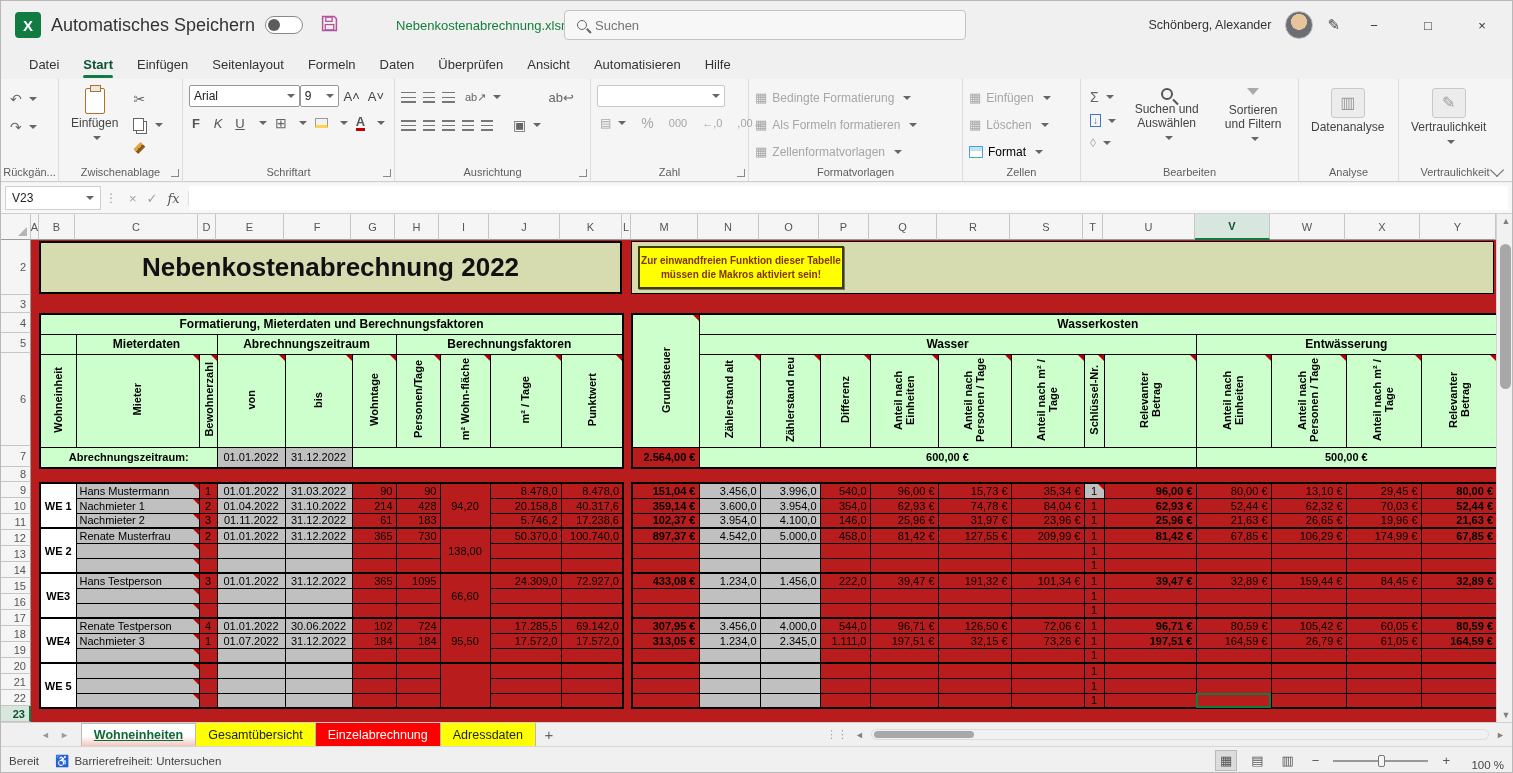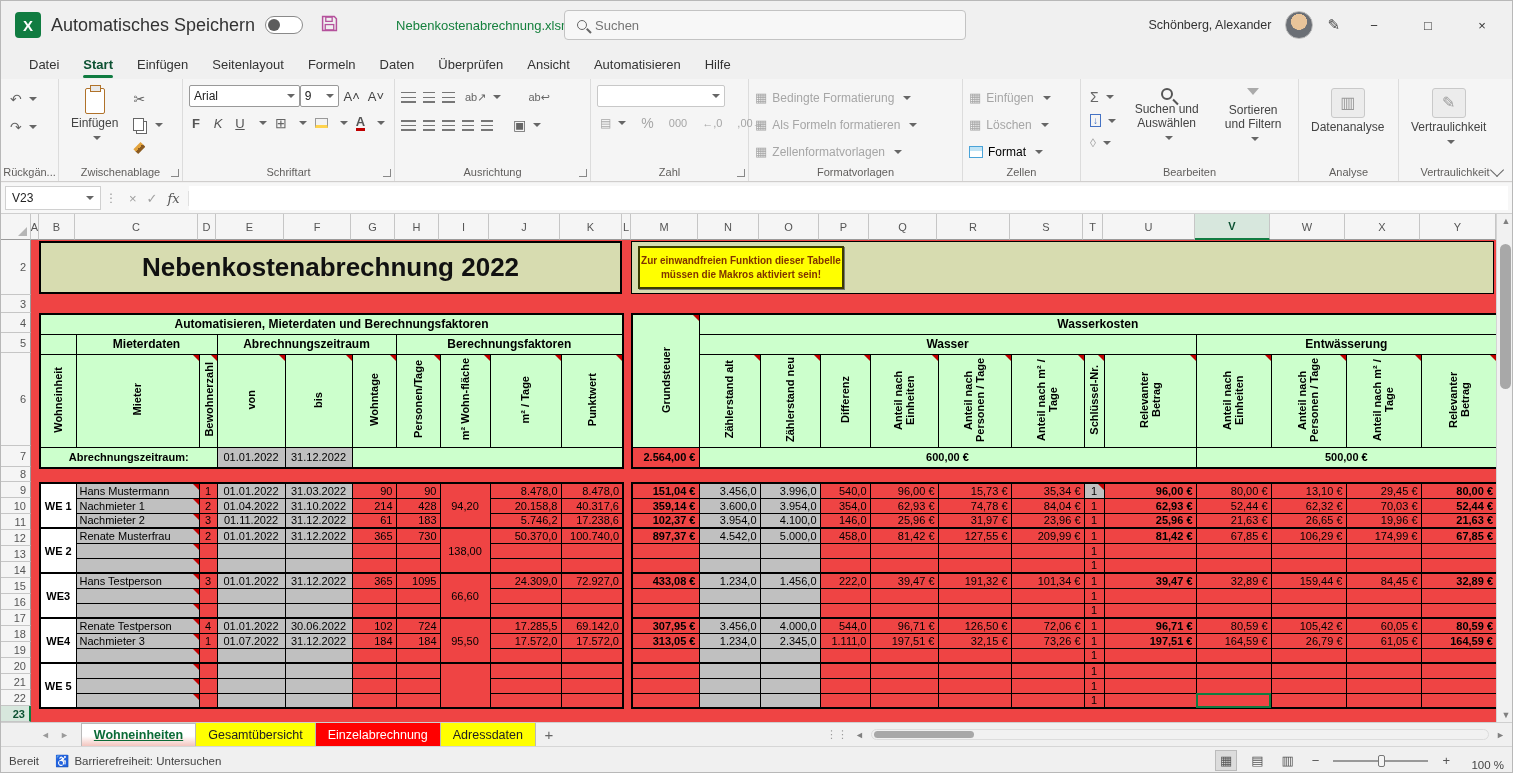--- a/index.html
+++ b/index.html
@@ -87,21 +87,21 @@
   
   .sheet { position:absolute; left:0; top:213px; width:1513px; height:508px; background:#fff; }
   .corner { position:absolute; left:0; top:0; width:30px; height:26px; background:#f5f5f5; border-right:1px solid #c6c6c6; border-bottom:1px solid #9a9a9a; }
   .corner::after { content:""; position:absolute; right:3px; bottom:3px; border-left:9px solid transparent; border-bottom:9px solid #b5b5b5; }
   .colheads { position:absolute; left:30px; top:0; height:26px; display:flex; }
   .colhead { height:26px; border-right:1px solid #c6c6c6; border-bottom:1px solid #9a9a9a; background:#f5f5f5; font-size:11px; color:#555; display:flex; align-items:center; justify-content:center; }
   .colhead.on { background:#d7e7dd; color:#0c5132; border-bottom:2px solid #107c41; font-weight:bold; }
   .rowheads { position:absolute; left:0; top:26px; width:30px; }
   .rowhead { width:30px; border-bottom:1px solid #c6c6c6; border-right:1px solid #9a9a9a; background:#f5f5f5; font-size:11px; color:#555; display:flex; align-items:center; justify-content:flex-end; padding-right:4px; }
   .rowhead.on { background:#d7e7dd; color:#0c5132; border-right:2px solid #107c41; font-weight:bold; }
-  .canvas { position:absolute; left:30px; top:26px; width:1465px; height:482px; background:#ef4444; overflow:hidden; }
+  .canvas { position:absolute; left:30px; top:26px; width:1465px; height:482px; background:#b91c1c; overflow:hidden; }
 
   .titlebox { position:absolute; left:8px; top:1px; width:583px; height:53px; background:#d7dcb0; border:2px solid #000; display:flex; align-items:center; justify-content:center; font-size:26px; font-weight:bold; color:#111; }
   .rightolive { position:absolute; left:600px; top:1px; width:863px; height:53px; background:#d7dcb0; border:1px solid #000; }
   .macronote { position:absolute; left:6px; top:4px; width:206px; height:43px; background:#ffff00; border:2px solid #3d3d00; box-shadow:1px 1px 0 #777; display:flex; align-items:center; justify-content:center; text-align:center; font-size:10px; font-weight:bold; color:#7f3300; white-space:pre-line; line-height:1.35; }
 
   table.xl { border-collapse:collapse; table-layout:fixed; position:absolute; font-size:11px; color:#000; }
   table.xl td { border:1px solid #000; overflow:hidden; white-space:nowrap; padding:0 3px; height:15px; }
   table.hdr { border:2px solid #000; }
   table.dat { border:2px solid #000; }
   td.gn { background:#ccffcc; }
@@ -283,21 +283,21 @@
       <div class="colstack" style="width:100%;">
         <div class="alrow">
           <span class="bars"></span>
           <span class="bars c"></span>
           <span class="bars r"></span>
           <span class="rbtn">
               <span class="glyph" style="font-size:11px;">ab↗</span>
               <span class="dda"></span>
             </span>
           <span class="rbtn" style="margin-left:14px;">
-              <span class="glyph" style="font-size:11px;">ab↩</span>
+              <span class="glyph" style="font-size:13px;margin-left:20px;">ab↩</span>
             </span>
         </div>
         <div class="alrow">
           <span class="bars"></span>
           <span class="bars c"></span>
           <span class="bars r"></span>
           <span class="bars" style="width:12px;"></span>
           <span class="bars" style="width:12px;"></span>
           <span class="rbtn" style="margin-left:10px;">
               <span class="glyph">▣</span>
@@ -502,21 +502,21 @@
             <col style="width: 68px;">
             <col style="width: 67px;">
             <col style="width: 44px;">
             <col style="width: 44px;">
             <col style="width: 50px;">
             <col style="width: 71px;">
             <col style="width: 62px;">
           </colgroup>
         <tbody>
           <tr style="height:20px;">
-            <td class="gn grouphead" colspan="10">Automatisieren, Mieterdaten und Berechnungsfaktoren</td>
+            <td class="gn grouphead" colspan="10">Formatierung, Mieterdaten und Berechnungsfaktoren</td>
           </tr>
           <tr style="height:20px;">
             <td class="gn"></td>
             <td class="gn grouphead" colspan="2">Mieterdaten</td>
             <td class="gn grouphead tl" colspan="3">Abrechnungszeitraum</td>
             <td class="gn grouphead tl" colspan="4">Berechnungsfaktoren</td>
           </tr>
           <tr style="height:93px;">
               <td class="gn vert"><span>Wohneinheit</span></td>
               <td class="gn vert tri"><span>Mieter</span></td>

